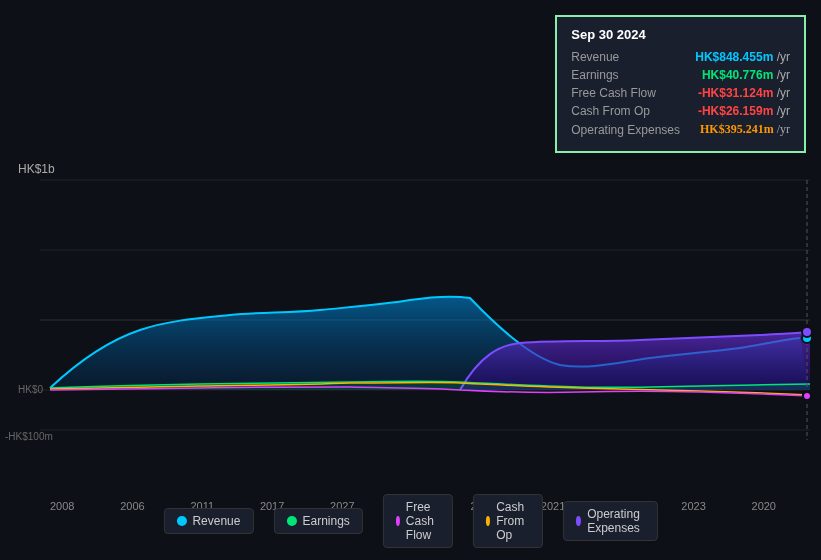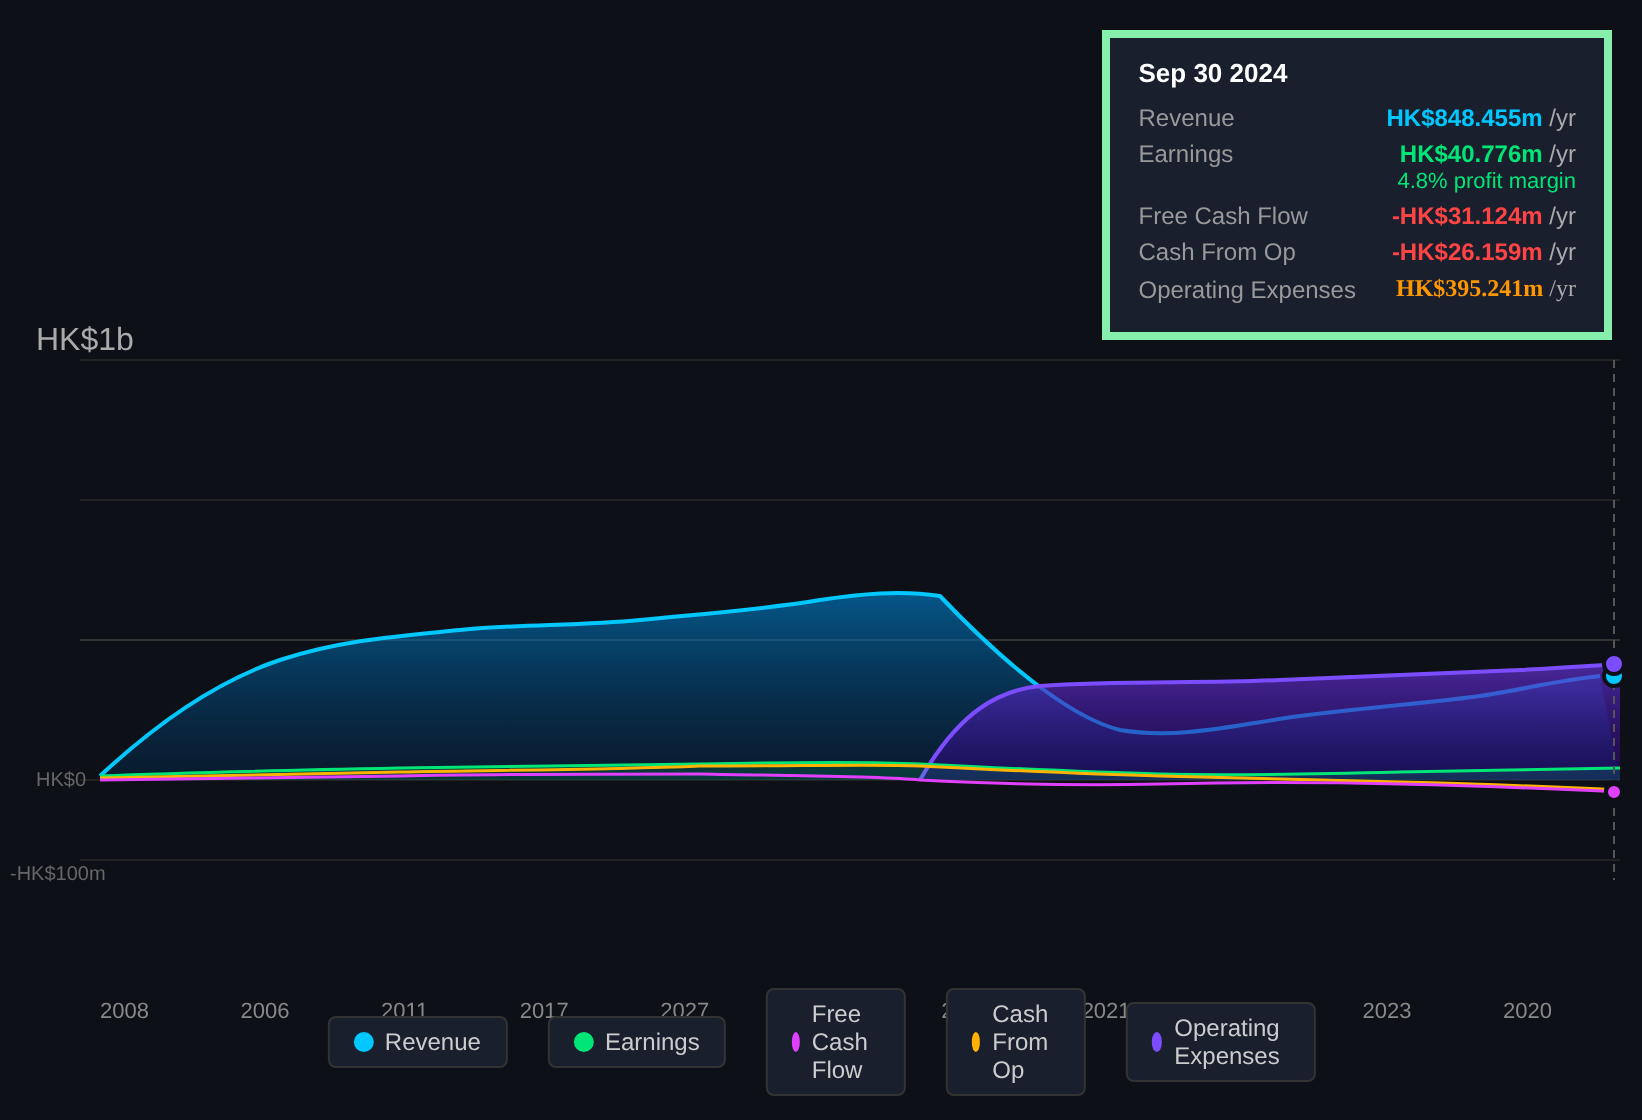--- a/index.html
+++ b/index.html
@@ -12,21 +12,21 @@
       overflow: hidden;
       position: relative;
     }
 
     
     .tooltip {
       position: absolute;
       top: 15px;
       right: 15px;
       background: #1a1f2e;
-      border: 4px solid #86efac;
+      border: 2px solid #86efac;
       padding: 10px 14px;
       min-width: 220px;
       z-index: 10;
     }
     .tooltip-date {
       font-size: 13px;
       font-weight: bold;
       color: #fff;
       margin-bottom: 8px;
     }
@@ -57,21 +57,21 @@
     }
     .tooltip-sub span {
       color: #00e676;
     }
 
     
     .y-axis-label {
       position: absolute;
       top: 162px;
       left: 18px;
-      font-size: 16px;
+      font-size: 12px;
       color: #aaa;
     }
     .x-label {
       font-size: 11px;
       color: #888;
     }
 
     
     .legend {
       position: absolute;
@@ -111,23 +111,20 @@
       <span>HK$848.455m</span>
       <span style="color:#aaa; font-weight:normal">/yr</span>
     </span>
   </div>
   <div class="tooltip-row">
     <span class="tooltip-label">Earnings</span>
     <span class="tooltip-value green">
       <span>HK$40.776m</span>
       <span style="color:#aaa; font-weight:normal">/yr</span>
     </span>
-  </div>
-  <div class="tooltip-sub">
-    <span>4.8% profit margin</span>
   </div>
   <div class="tooltip-row">
     <span class="tooltip-label">Free Cash Flow</span>
     <span class="tooltip-value red">
       <span>-HK$31.124m</span>
       <span style="color:#aaa; font-weight:normal">/yr</span>
     </span>
   </div>
   <div class="tooltip-row">
     <span class="tooltip-label">Cash From Op</span>

